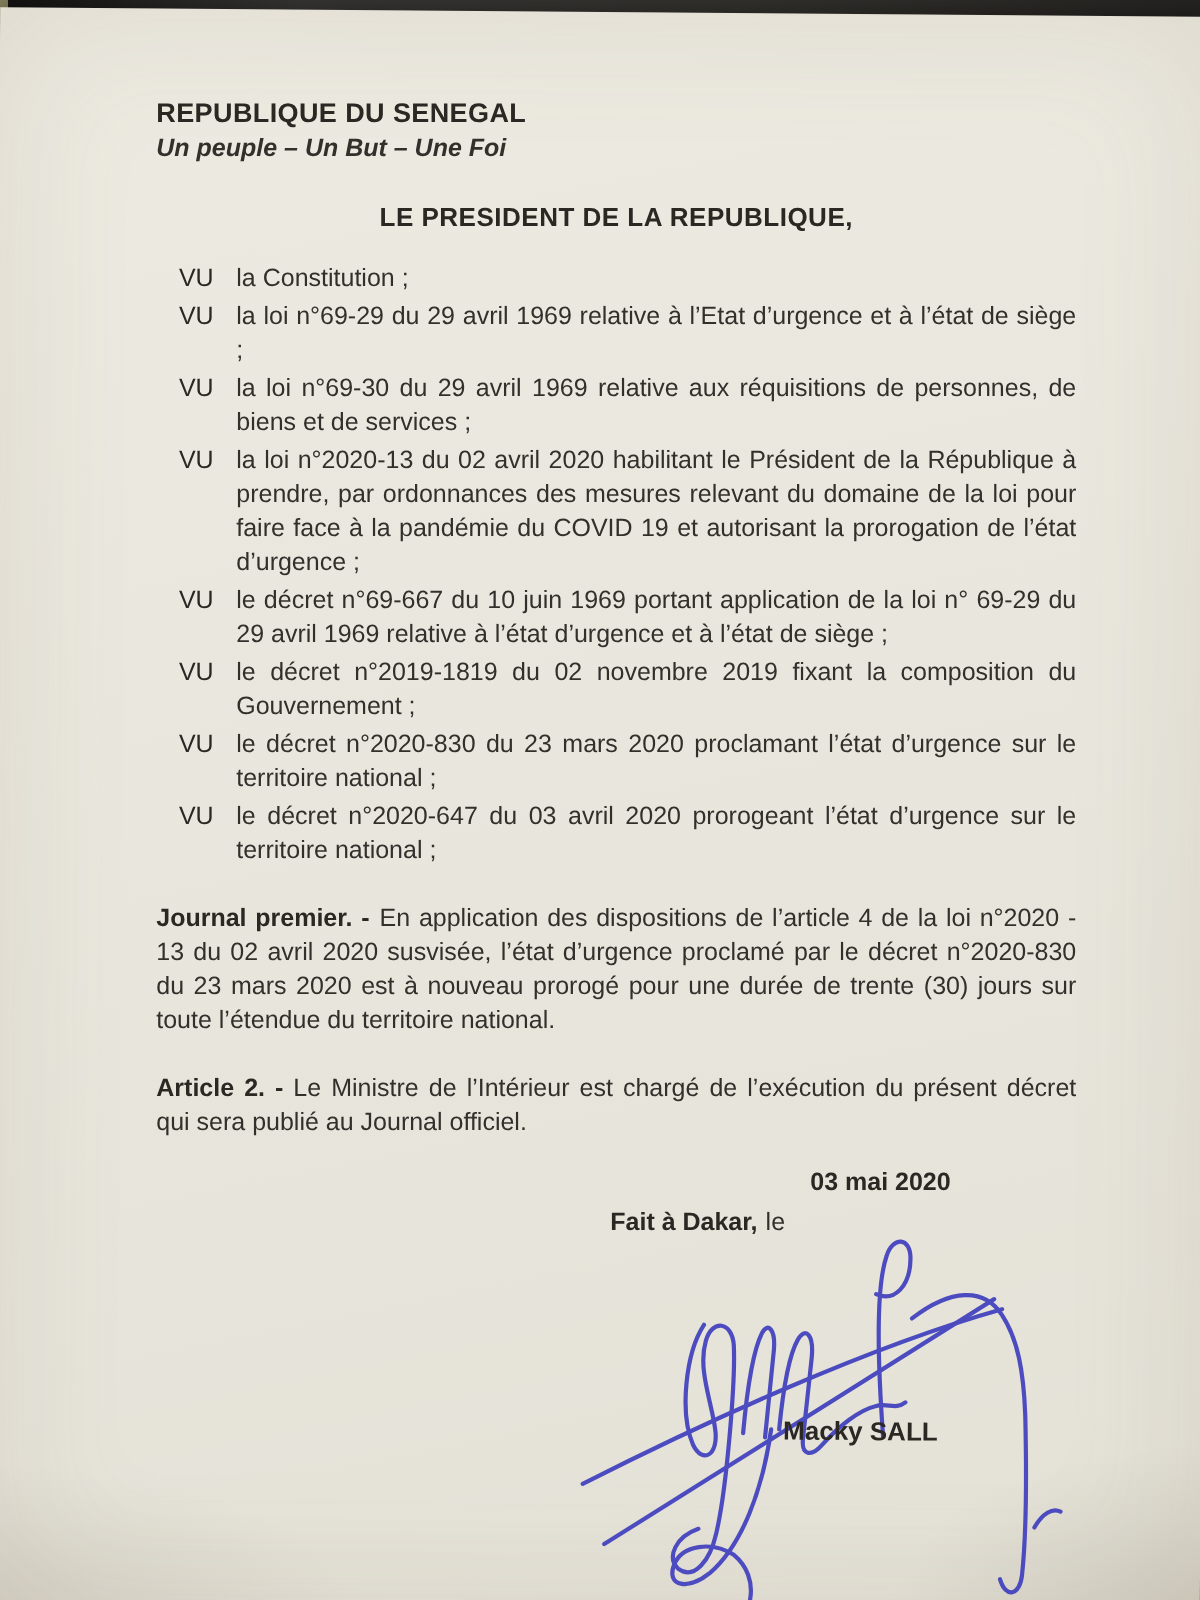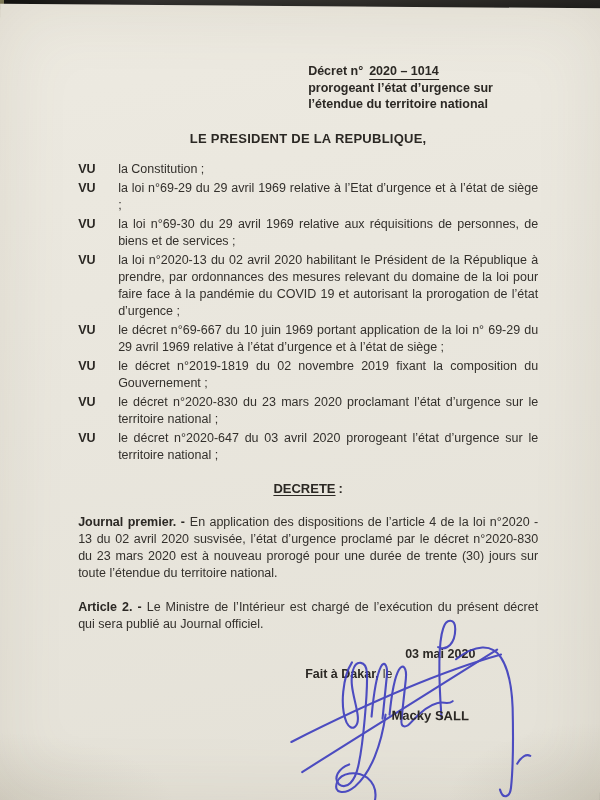--- a/index.html
+++ b/index.html
@@ -39,21 +39,21 @@
     color:#33302c;
     font-size:12.5px;line-height:17px;
   }
   .country{font-weight:bold;font-size:13.5px;letter-spacing:.2px;color:#2b2824;}
   .motto{font-weight:bold;font-style:italic;font-size:12.5px;margin-top:1px;}
   .decree-block{margin:15px 0 0 230px;font-weight:bold;line-height:16.5px;color:#2b2824;}
   .decree-number{margin-left:6px;border-bottom:1.4px solid #2b2824;padding-bottom:1px;}
   .doc-title{margin-top:17px;text-align:center;font-weight:bold;font-size:13px;letter-spacing:.25px;color:#2b2824;}
   .visas{margin-top:14px;}
   .visa-row{display:flex;margin-bottom:2px;}
-  .visa-label{flex:0 0 40px;font-weight:bold;color:#2b2824;}
+  .visa-label{flex:0 0 40px;font-weight:normal;color:#2b2824;text-align:center;}
   .visa-text{flex:1;text-align:justify;}
   .decrete-line{margin-top:16px;text-align:center;font-weight:bold;font-size:13px;color:#2b2824;}
   .decrete-word{text-decoration:underline;text-underline-offset:2px;}
   .decrete-colon{margin-left:3px;}
   .article{margin-top:17px;text-align:justify;}
   .article-label{font-weight:bold;color:#2b2824;margin-right:5px;}
   .closing-date{margin:13px 0 0 327px;font-weight:bold;color:#2b2824;}
   .closing-place{margin:3px 0 0 227px;}
   .place-bold{font-weight:bold;color:#2b2824;margin-right:4px;}
   .signatory{
@@ -66,26 +66,25 @@
 <body>
 
 <div class="top-band"></div>
 <div class="wall-strip"></div>
 
 <div class="paper">
   <div class="paper-shade"></div>
 
   <div class="content">
 
+    <div>
+      <div class="country">REPUBLIQUE DU SENEGAL</div>
+      <div class="motto">Un peuple – Un But – Une Foi</div>
+    </div>
 
-    <div class="decree-block">
-      <div><span>Décret n°</span><span class="decree-number">2020 – 1014</span></div>
-      <div>prorogeant l’état d’urgence sur</div>
-      <div>l’étendue du territoire national</div>
-    </div>
 
     <div class="doc-title">LE PRESIDENT DE LA REPUBLIQUE,</div>
 
     <div class="visas">
       <div class="visa-row">
         <span class="visa-label">VU</span>
         <span class="visa-text">la Constitution ;</span>
       </div>
       <div class="visa-row">
         <span class="visa-label">VU</span>
@@ -110,23 +109,20 @@
       <div class="visa-row">
         <span class="visa-label">VU</span>
         <span class="visa-text">le décret n°2020-830 du 23 mars 2020 proclamant l’état d’urgence sur le territoire national ;</span>
       </div>
       <div class="visa-row">
         <span class="visa-label">VU</span>
         <span class="visa-text">le décret n°2020-647 du 03 avril 2020 prorogeant l’état d’urgence sur le territoire national ;</span>
       </div>
     </div>
 
-    <div class="decrete-line">
-      <span class="decrete-word">DECRETE</span><span class="decrete-colon">:</span>
-    </div>
 
     <div class="article">
       <span class="article-label">Journal premier. -</span><span>En application des dispositions de l’article 4 de la loi n°2020 - 13 du 02 avril 2020 susvisée, l’état d’urgence proclamé par le décret n°2020-830 du 23 mars 2020 est à nouveau prorogé pour une durée de trente (30) jours sur toute l’étendue du territoire national.</span>
     </div>
 
     <div class="article">
       <span class="article-label">Article 2. -</span><span>Le Ministre de l’Intérieur est chargé de l’exécution du présent décret qui sera publié au Journal officiel.</span>
     </div>
 
     <div class="closing-date">03 mai 2020</div>

